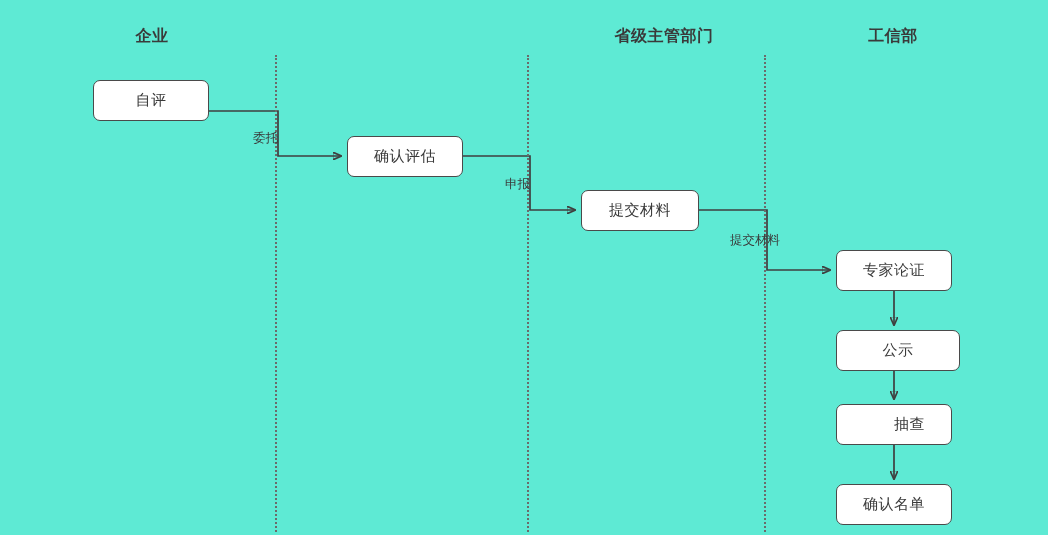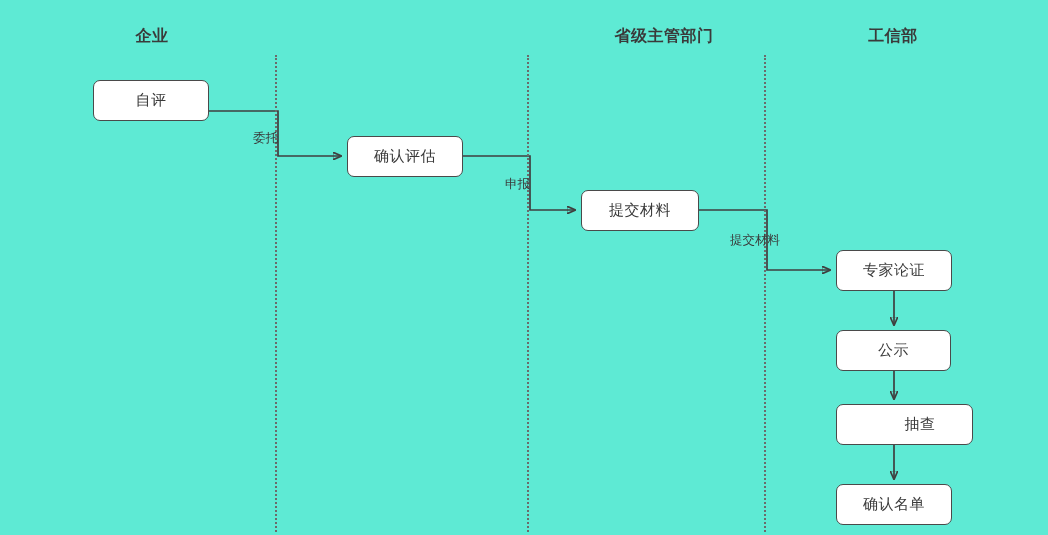--- a/index.html
+++ b/index.html
@@ -95,21 +95,21 @@
   <div class="lane-title" style="left:893px; top:26px;">工信部</div>
 
   <div class="divider" style="left:275px; top:55px; height:477px;"></div>
   <div class="divider" style="left:527px; top:55px; height:477px;"></div>
   <div class="divider" style="left:764px; top:55px; height:477px;"></div>
 
   <div class="node" style="left:93px; top:80px; width:116px; height:41px;">自评</div>
   <div class="node" style="left:347px; top:136px; width:116px; height:41px;">确认评估</div>
   <div class="node" style="left:581px; top:190px; width:118px; height:41px;">提交材料</div>
   <div class="node" style="left:836px; top:250px; width:116px; height:41px;">专家论证</div>
-  <div class="node" style="left:836px; top:330px; width:115px; height:41px;">公示</div>
-  <div class="node" style="left:836px; top:404px; width:137px; height:41px;padding-left:31px;">抽查</div>
+  <div class="node" style="left:836px; top:330px; width:124px; height:41px;">公示</div>
+  <div class="node" style="left:836px; top:404px; width:116px; height:41px;padding-left:31px;">抽查</div>
   <div class="node" style="left:836px; top:484px; width:116px; height:41px;text-align:right;">确认名单</div>
 
   <div class="edge-label" style="left:253px; top:130px;">委托</div>
   <div class="edge-label" style="left:505px; top:176px;">申报</div>
   <div class="edge-label" style="left:730px; top:232px;">提交材料</div>
 
 </div>
 
 </body></html>

